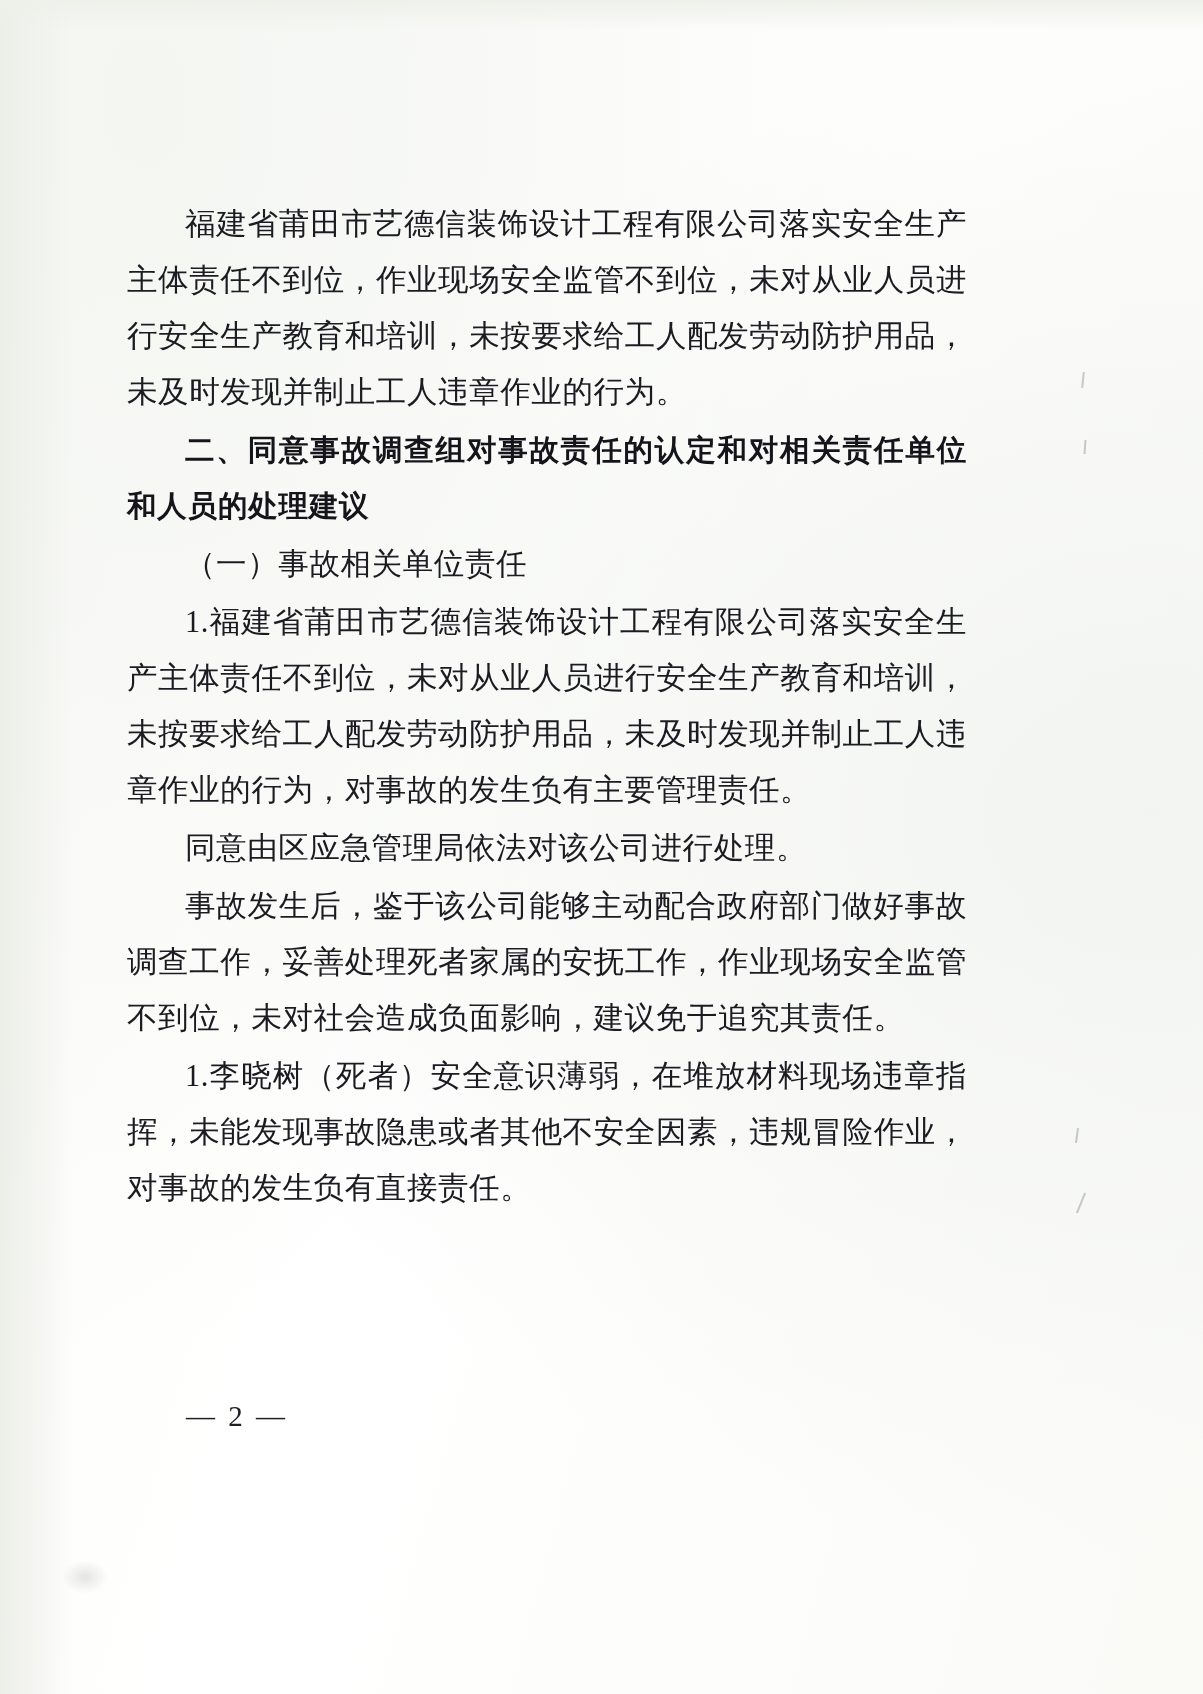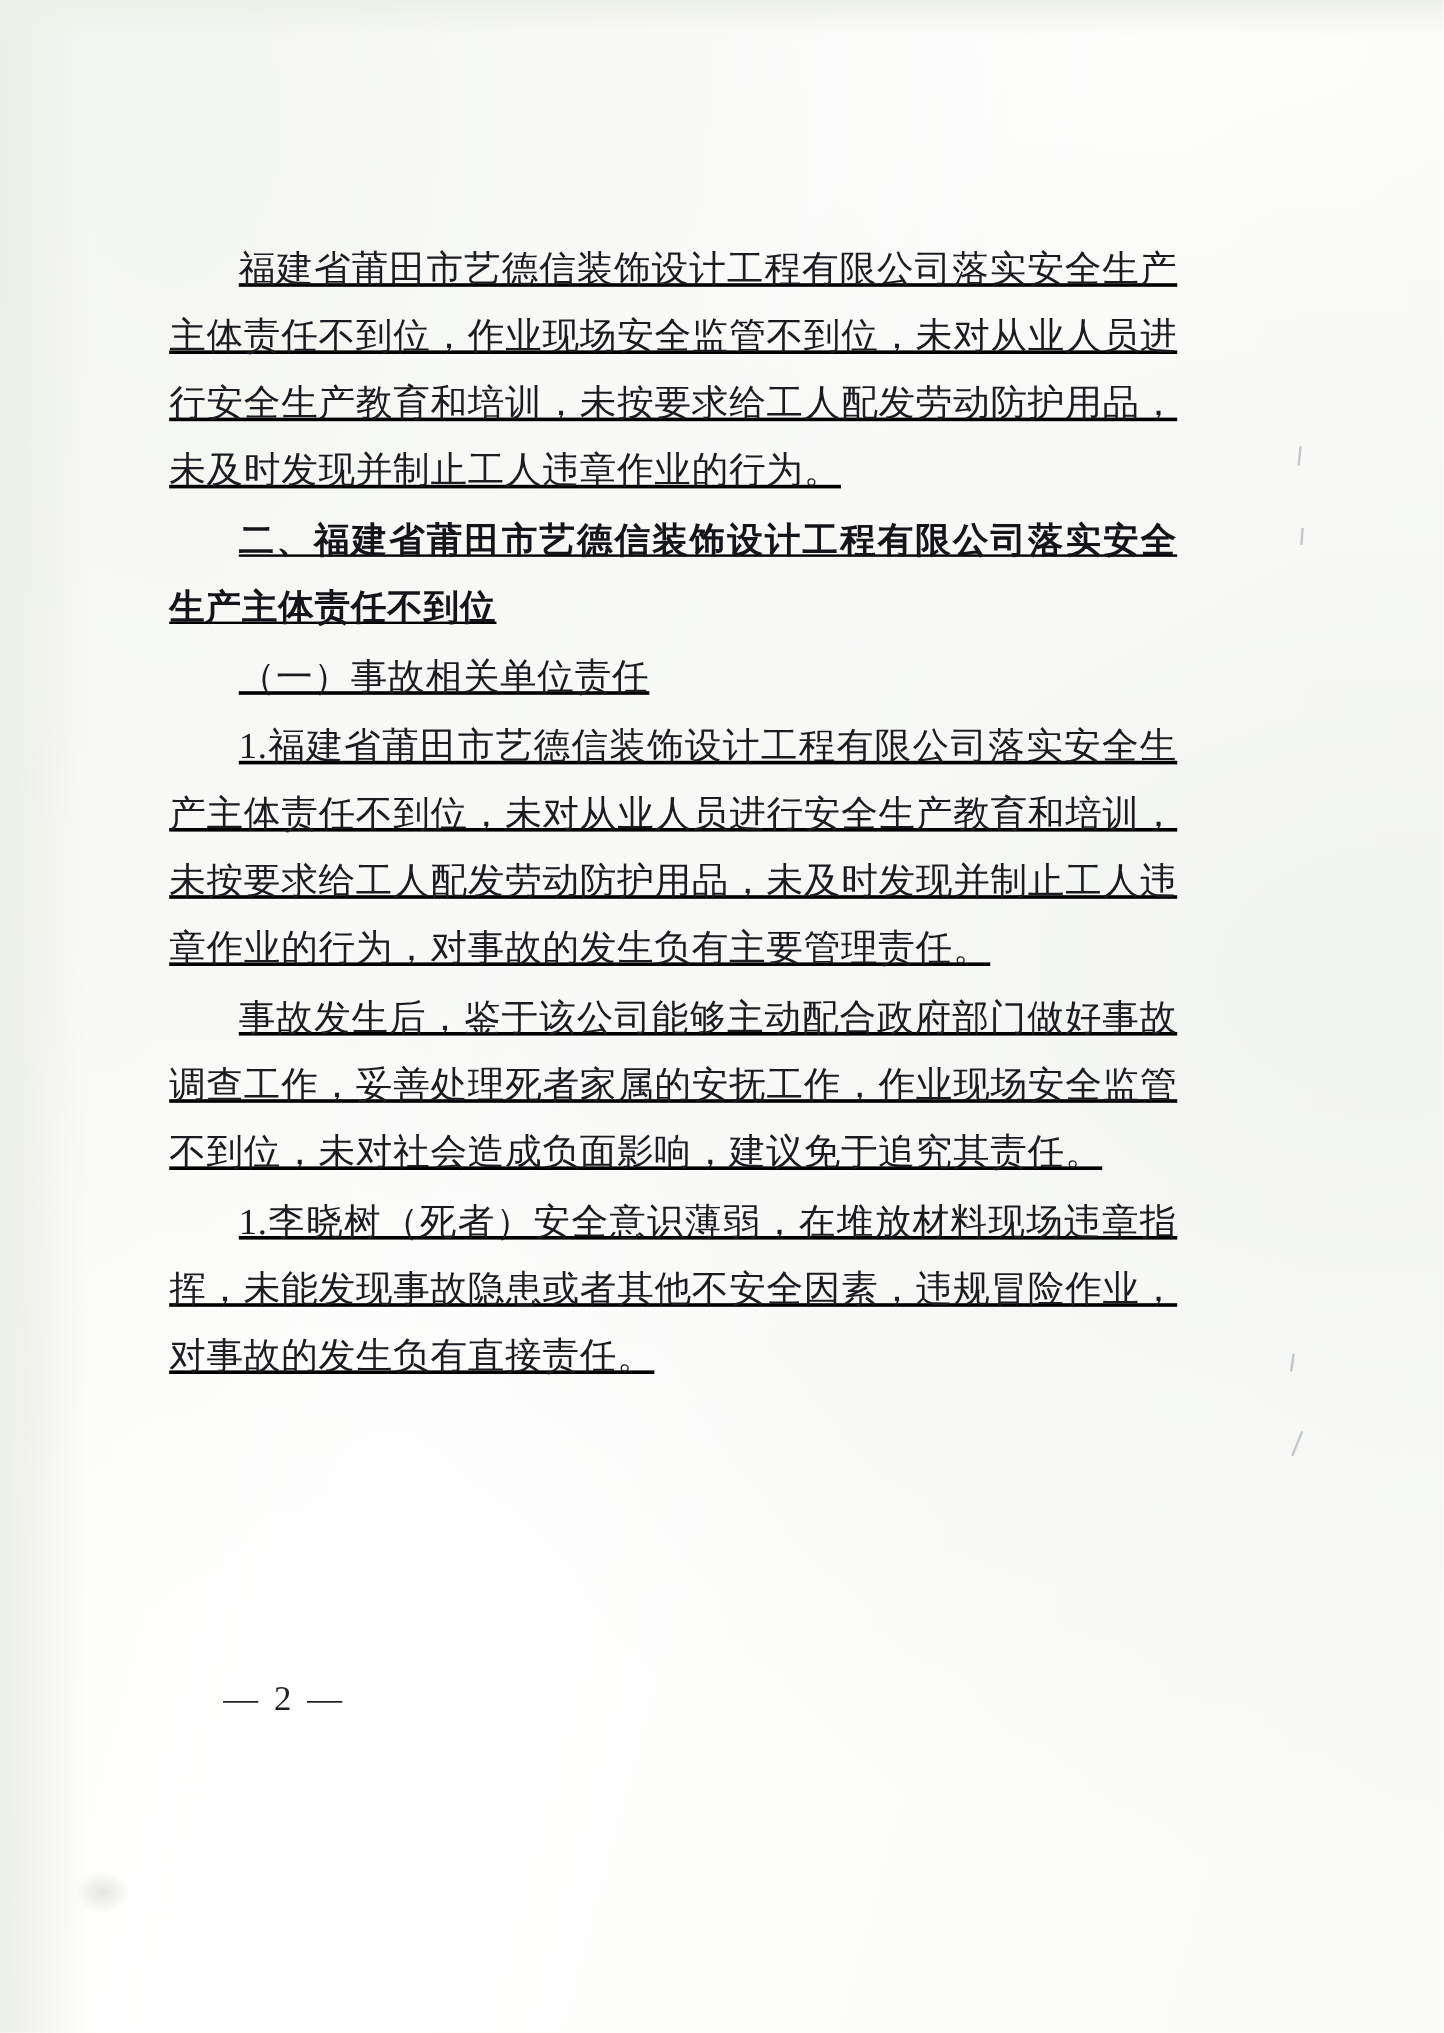--- a/index.html
+++ b/index.html
@@ -30,24 +30,23 @@
     background: linear-gradient(90deg, #eceee8 0%, rgba(255,255,255,0) 100%);
   }
   .scan-edge-top {
     position: absolute;
     left: 0; right: 0; top: 0;
     height: 30px;
     background: linear-gradient(180deg, #eef0ea 0%, rgba(255,255,255,0) 100%);
   }
   .content {
     position: absolute;
-    left: 141px;
+    left: 127px;
     top: 196px;
     width: 840px;
-    text-decoration: underline;
   }
   p {
     margin: 0 0 2px 0;
     font-size: 30.5px;
     line-height: 56px;
     color: #1b1b21;
     text-align: justify;
     text-justify: inter-ideograph;
     letter-spacing: 0.6px;
     font-family: "Liberation Serif", serif;
@@ -93,23 +92,24 @@
 </style>
 </head>
 <body>
 
 <div class="page">
   <div class="scan-edge-left"></div>
   <div class="scan-edge-top"></div>
 
   <div class="content">
     <p class="indent">福建省莆田市艺德信装饰设计工程有限公司落实安全生产主体责任不到位，作业现场安全监管不到位，未对从业人员进行安全生产教育和培训，未按要求给工人配发劳动防护用品，未及时发现并制止工人违章作业的行为。</p>
-    <p class="heading">二、福建省莆田市艺德信装饰设计工程有限公司落实安全生产主体责任不到位</p>
+    <p class="heading">二、同意事故调查组对事故责任的认定和对相关责任单位和人员的处理建议</p>
     <p class="indent">（一）事故相关单位责任</p>
     <p class="indent">1.福建省莆田市艺德信装饰设计工程有限公司落实安全生产主体责任不到位，未对从业人员进行安全生产教育和培训，未按要求给工人配发劳动防护用品，未及时发现并制止工人违章作业的行为，对事故的发生负有主要管理责任。</p>
+    <p class="indent">同意由区应急管理局依法对该公司进行处理。</p>
     <p class="indent">事故发生后，鉴于该公司能够主动配合政府部门做好事故调查工作，妥善处理死者家属的安抚工作，作业现场安全监管不到位，未对社会造成负面影响，建议免于追究其责任。</p>
     <p class="indent">1.李晓树（死者）安全意识薄弱，在堆放材料现场违章指挥，未能发现事故隐患或者其他不安全因素，违规冒险作业，对事故的发生负有直接责任。</p>
   </div>
 
   <div class="page-number">— 2 —</div>
 
   <div class="mark m1"></div>
   <div class="mark m2"></div>
   <div class="mark m3"></div>
   <div class="mark m4"></div>

